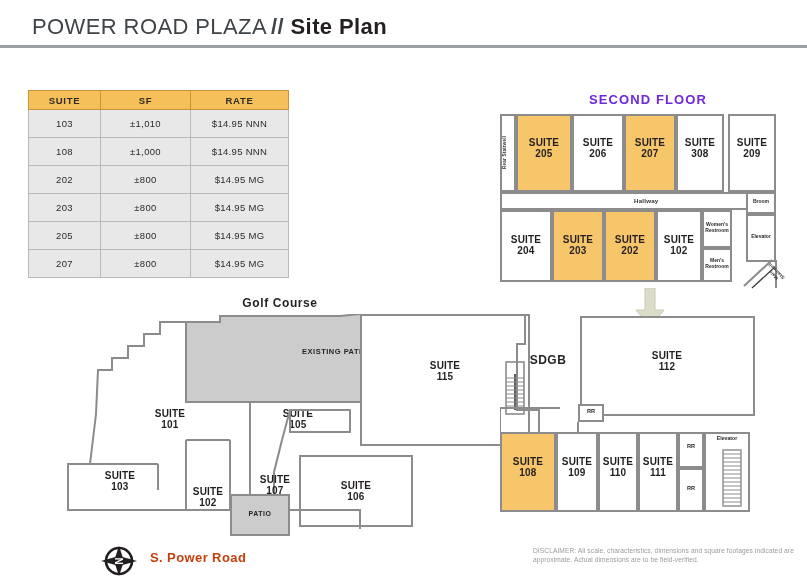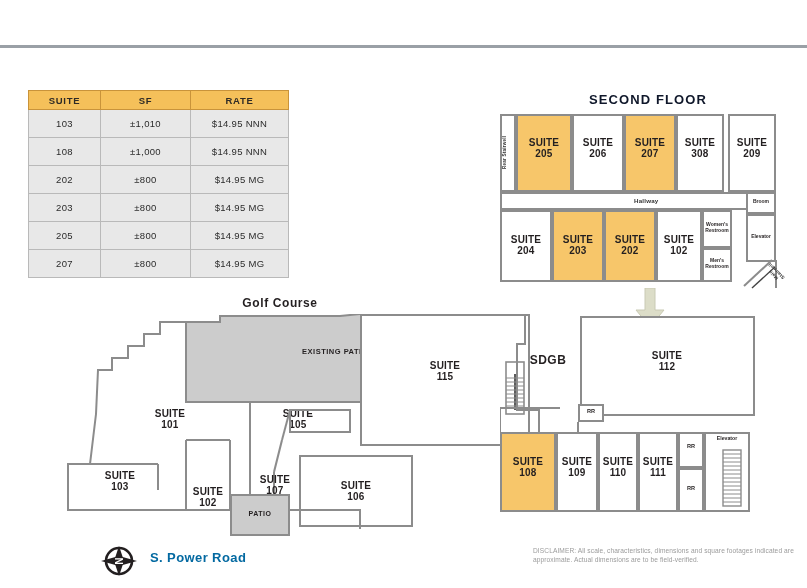--- a/index.html
+++ b/index.html
@@ -76,56 +76,60 @@
     position: absolute; font-size: 4.6px; font-weight: 700; color: #333;
     writing-mode: vertical-rl; transform: rotate(180deg);
     text-align: center; letter-spacing: .2px;
   }
 
   
   #second-floor { left: 498px; top: 92px; width: 300px; height: 195px; }
   #sf-title {
     position: absolute; left: 0; top: 0; width: 300px;
     text-align: center; font-size: 13px; font-weight: 700;
-    letter-spacing: 1.1px; color: #0f172a;
+    letter-spacing: 1.1px; color: #6d28d9;
   }
   #hallway-label {
     position: absolute; font-size: 6.2px; font-weight: 700; color: #333;
     letter-spacing: .2px;
   }
 
   
   #floor-arrow {
     position: absolute; left: 632px; top: 288px;
     width: 36px; height: 40px;
   }
 
   
   #main-floor { left: 60px; top: 298px; width: 720px; height: 240px; }
 
   
   #compass { position: absolute; left: 97px; top: 543px; width: 44px; height: 36px; }
   #street-label {
     position: absolute; left: 150px; top: 550px;
-    font-size: 13px; font-weight: 700; letter-spacing: .4px; color: #0369a1;
+    font-size: 13px; font-weight: 700; letter-spacing: .4px; color: #c2410c;
   }
 
   
   #disclaimer {
     position: absolute; left: 533px; top: 546px; width: 268px;
     font-size: 6.6px; line-height: 9.2px; color: #9b9b9b;
     letter-spacing: .1px;
   }
 
   .stair { position: absolute; }
 </style>
 </head>
 <body>
 
 <div id="header">
+  <div id="title">
+    <span>POWER ROAD PLAZA</span><span class="sep">//</span>
+    <span class="bold">Site Plan</span>
+  </div>
   <div id="header-rule"></div>
 </div>
 
 <div id="avail-heading">AVAILABILITY</div>
 
 <table id="avail-table">
   <colgroup>
       <col class="c1">
       <col class="c2">
       <col class="c3">

